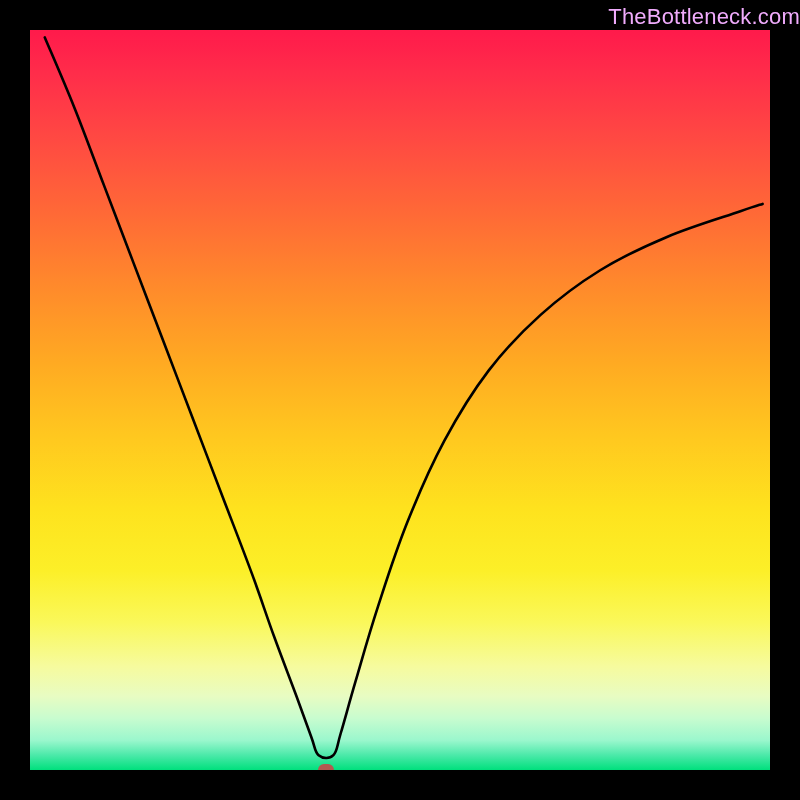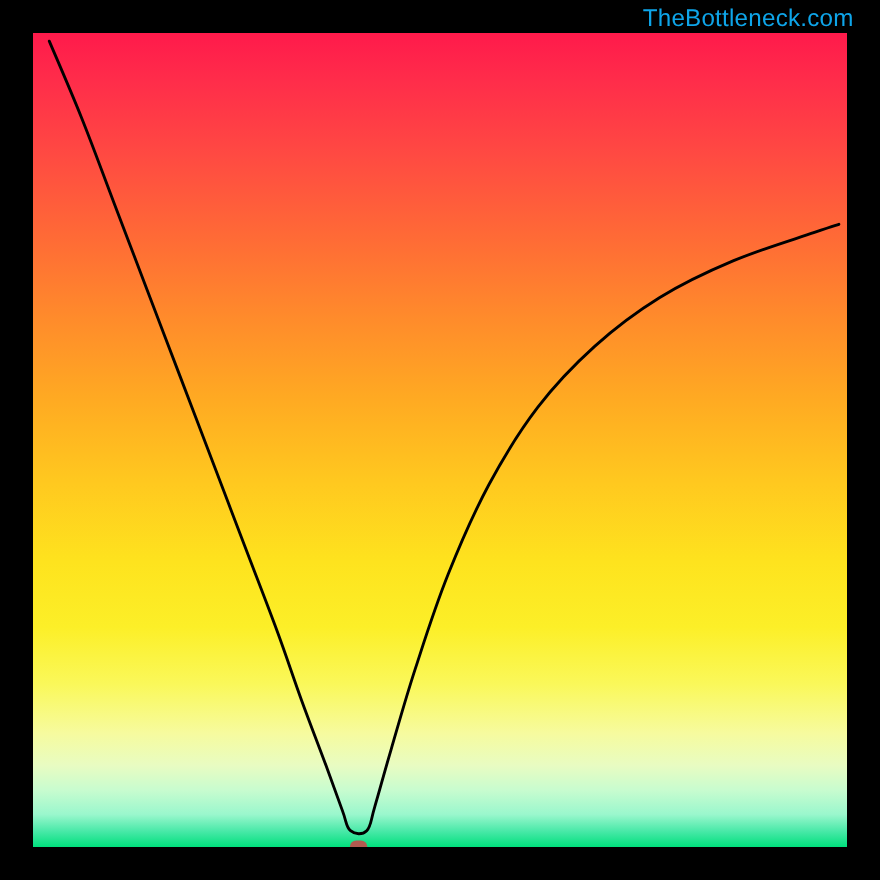--- a/index.html
+++ b/index.html
@@ -53,22 +53,22 @@
   .marker {
     position: absolute;
     width: 16px;
     height: 12px;
     border-radius: 6px;
     transform: translate(-50%, -50%);
   }
   .watermark {
     position: absolute;
     top: 4px;
-    right: 24px;
-    color: #0ea5e9;
+    right: 0;
+    color: #f0abfc;
     font-size: 22px;
     font-weight: 500;
     letter-spacing: 0.2px;
   }
 </style>
 </head>
 <body>
 
 <div class="frame">
   <div class="gradient"></div>

